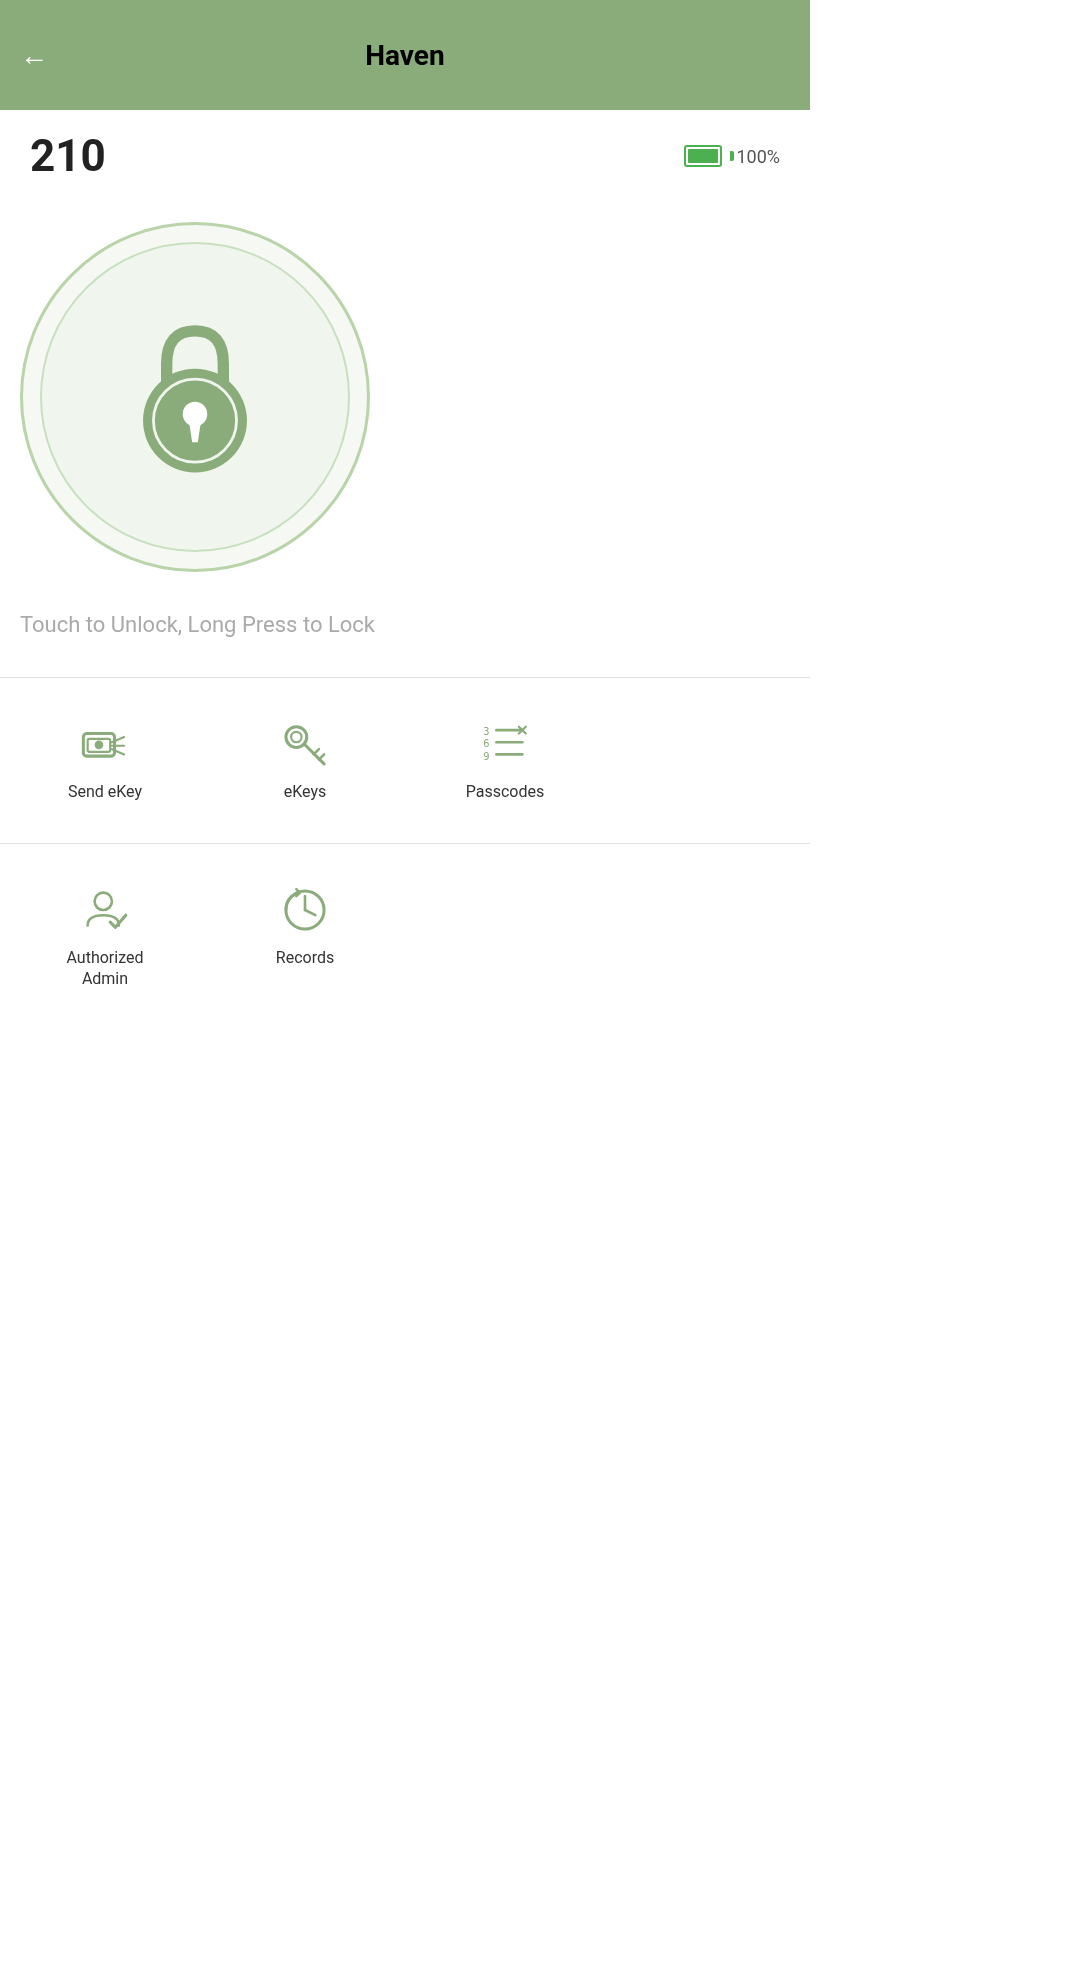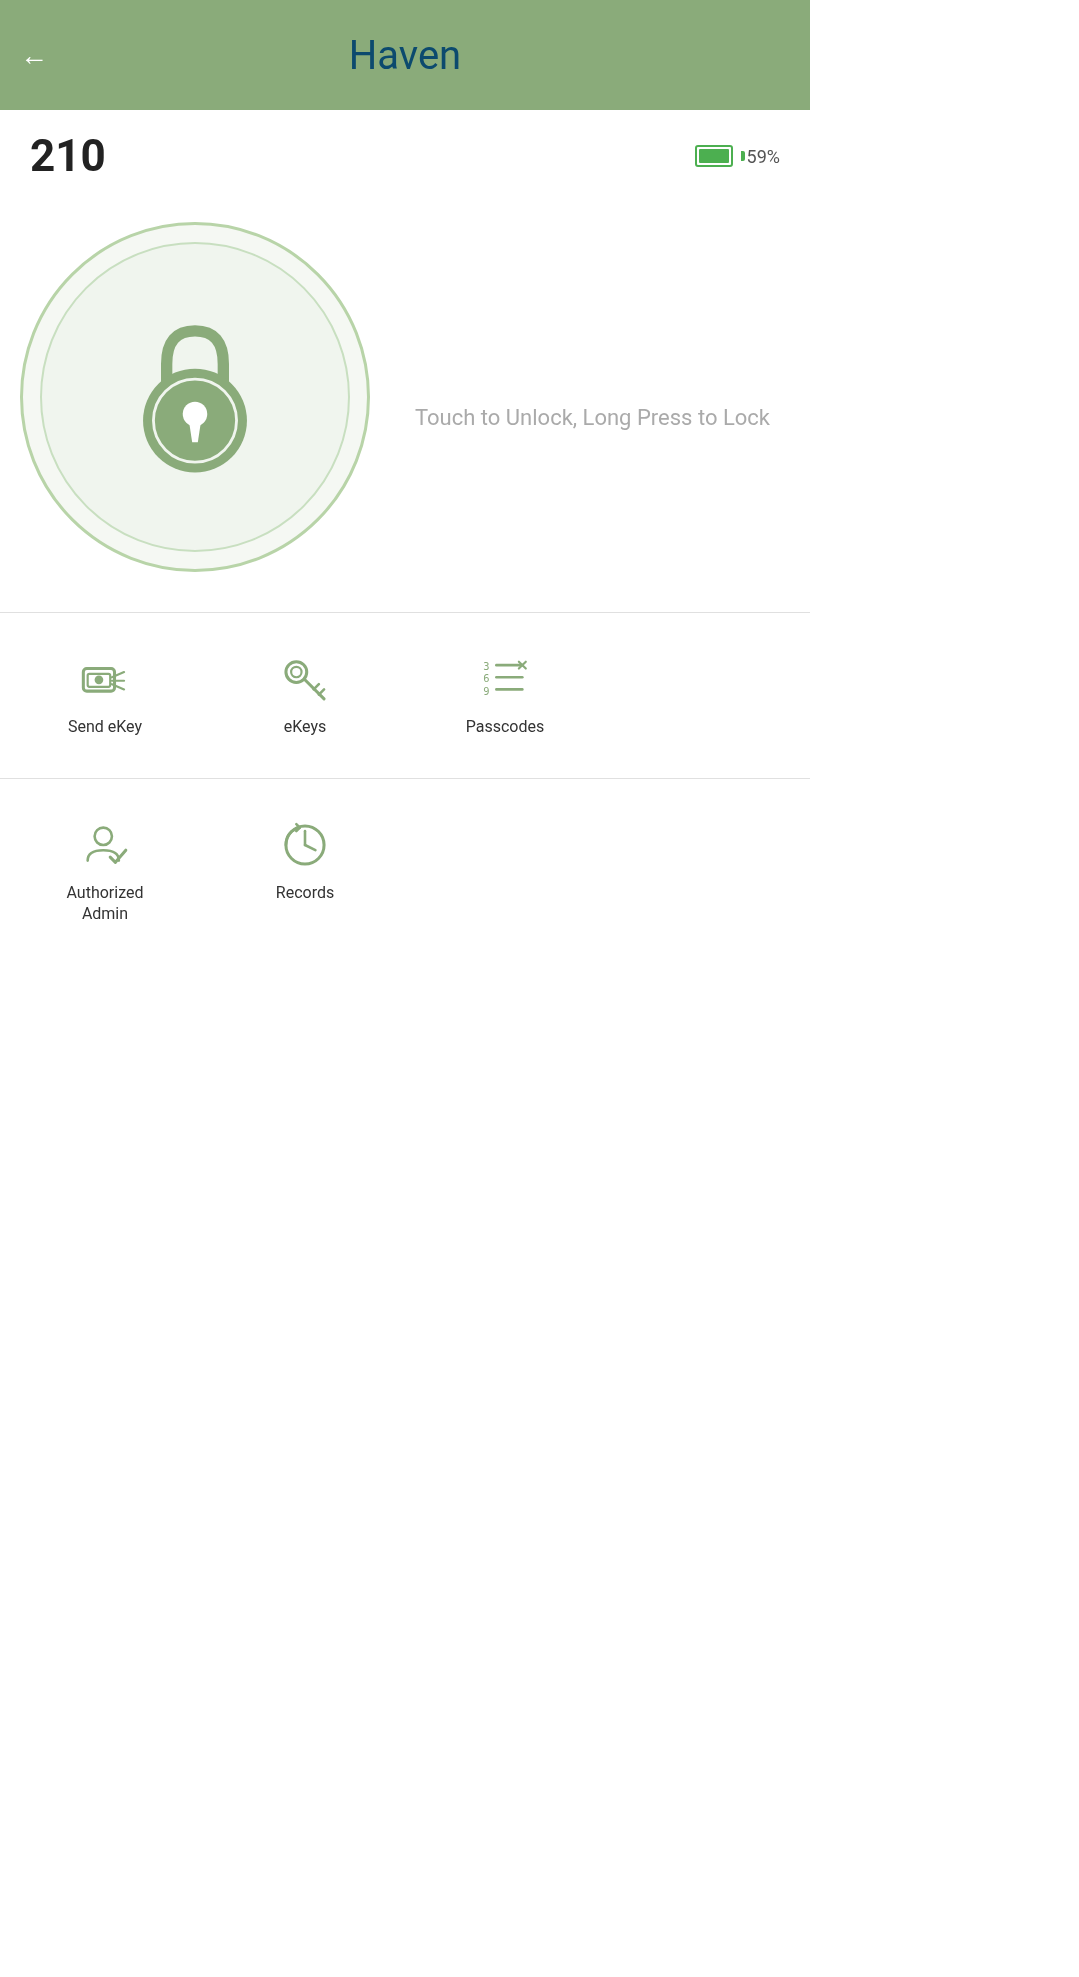--- a/index.html
+++ b/index.html
@@ -30,23 +30,23 @@
 
     .header-back {
       position: absolute;
       left: 20px;
       color: white;
       font-size: 28px;
       cursor: pointer;
     }
 
     .header-title {
-      color: #0c4a6e;
-      font-size: 40px;
-      font-weight: 400;
+      color: #000000;
+      font-size: 28px;
+      font-weight: 700;
     }
 
     
     .info-row {
       display: flex;
       align-items: center;
       justify-content: space-between;
       padding: 20px 30px 10px 30px;
     }
 
@@ -100,24 +100,23 @@
     }
 
     .battery-percent {
       font-size: 18px;
       color: #555;
     }
 
     
     .lock-area {
       display: flex;
-      flex-direction: row;
-      align-items: center;
+      flex-direction: column;
+      align-items: flex-start;
       padding: 30px 20px 40px 20px;
-      gap: 45px;
     }
 
     .lock-circle-outer {
       width: 350px;
       height: 350px;
       border-radius: 50%;
       border: 3px solid #b8d4a8;
       display: flex;
       align-items: center;
       justify-content: center;
@@ -202,21 +201,21 @@
 
 <div class="info-row">
   <span class="lock-number">210</span>
   <div class="battery-container">
     <div class="battery-icon">
       <div class="battery-body">
         <div class="battery-fill"></div>
       </div>
       <div class="battery-tip"></div>
     </div>
-    <span class="battery-percent">59%</span>
+    <span class="battery-percent">100%</span>
   </div>
 </div>
 
 <div class="lock-area">
   <div class="lock-circle-outer">
     <div class="lock-circle-inner">
 
       <svg class="lock-svg" viewBox="0 0 150 180" fill="none" xmlns="http://www.w3.org/2000/svg">
 
         <path d="M45 85 L45 55 Q45 20 75 20 Q105 20 105 55 L105 85" stroke="#8aab7a" stroke-width="12" stroke-linecap="round" fill="none"></path>

